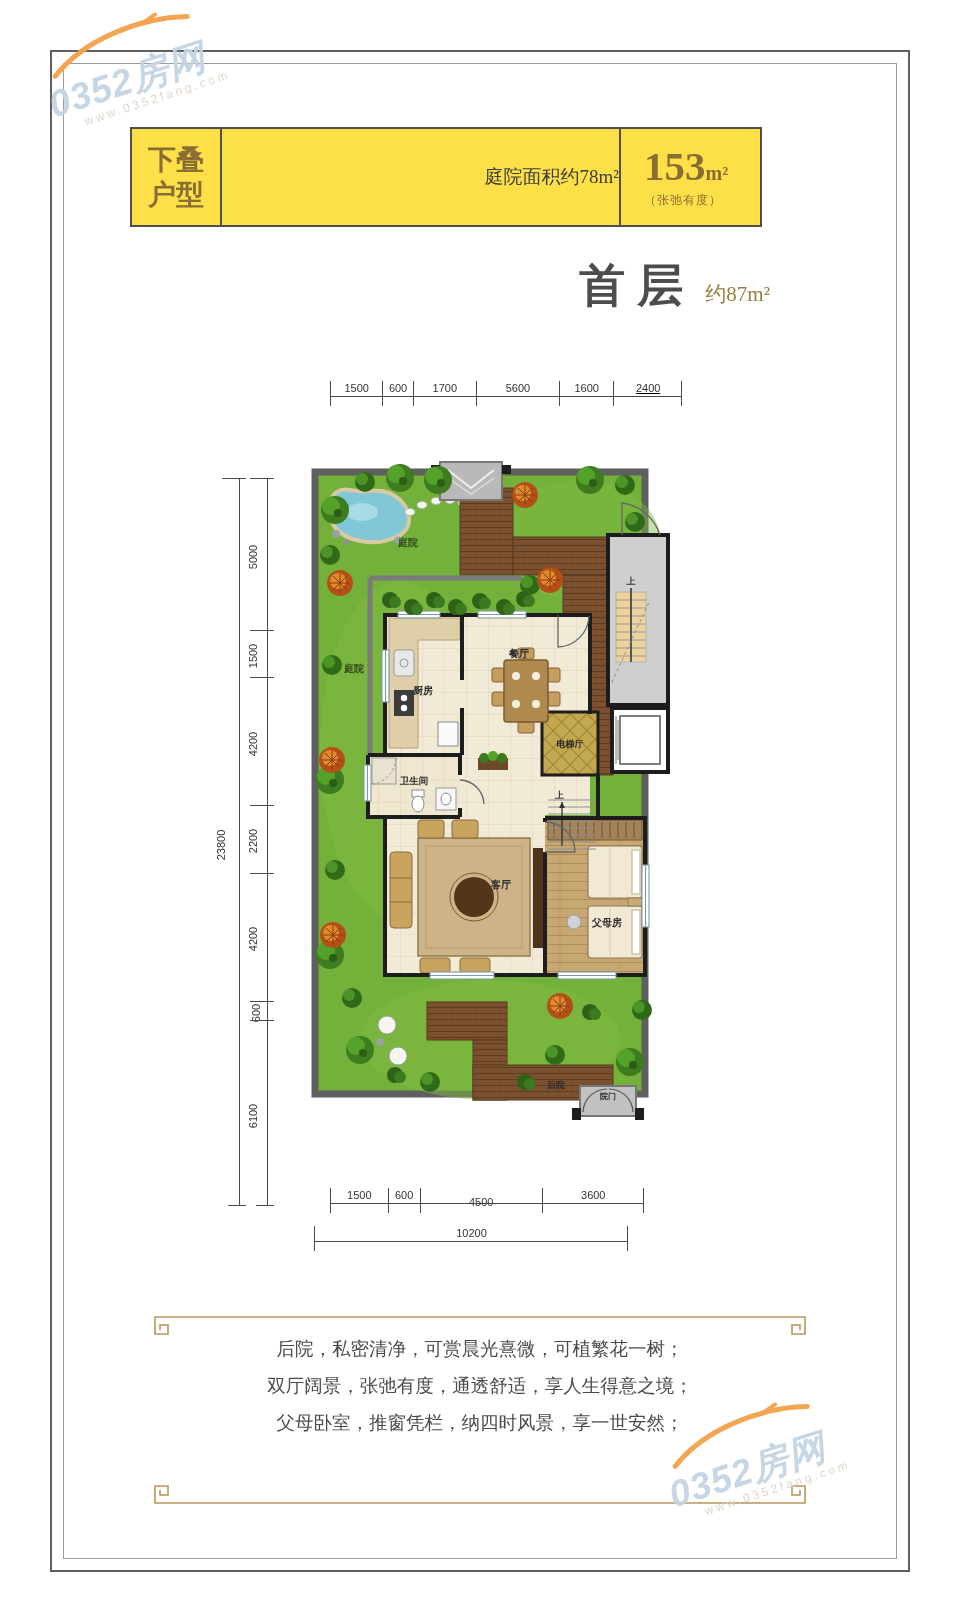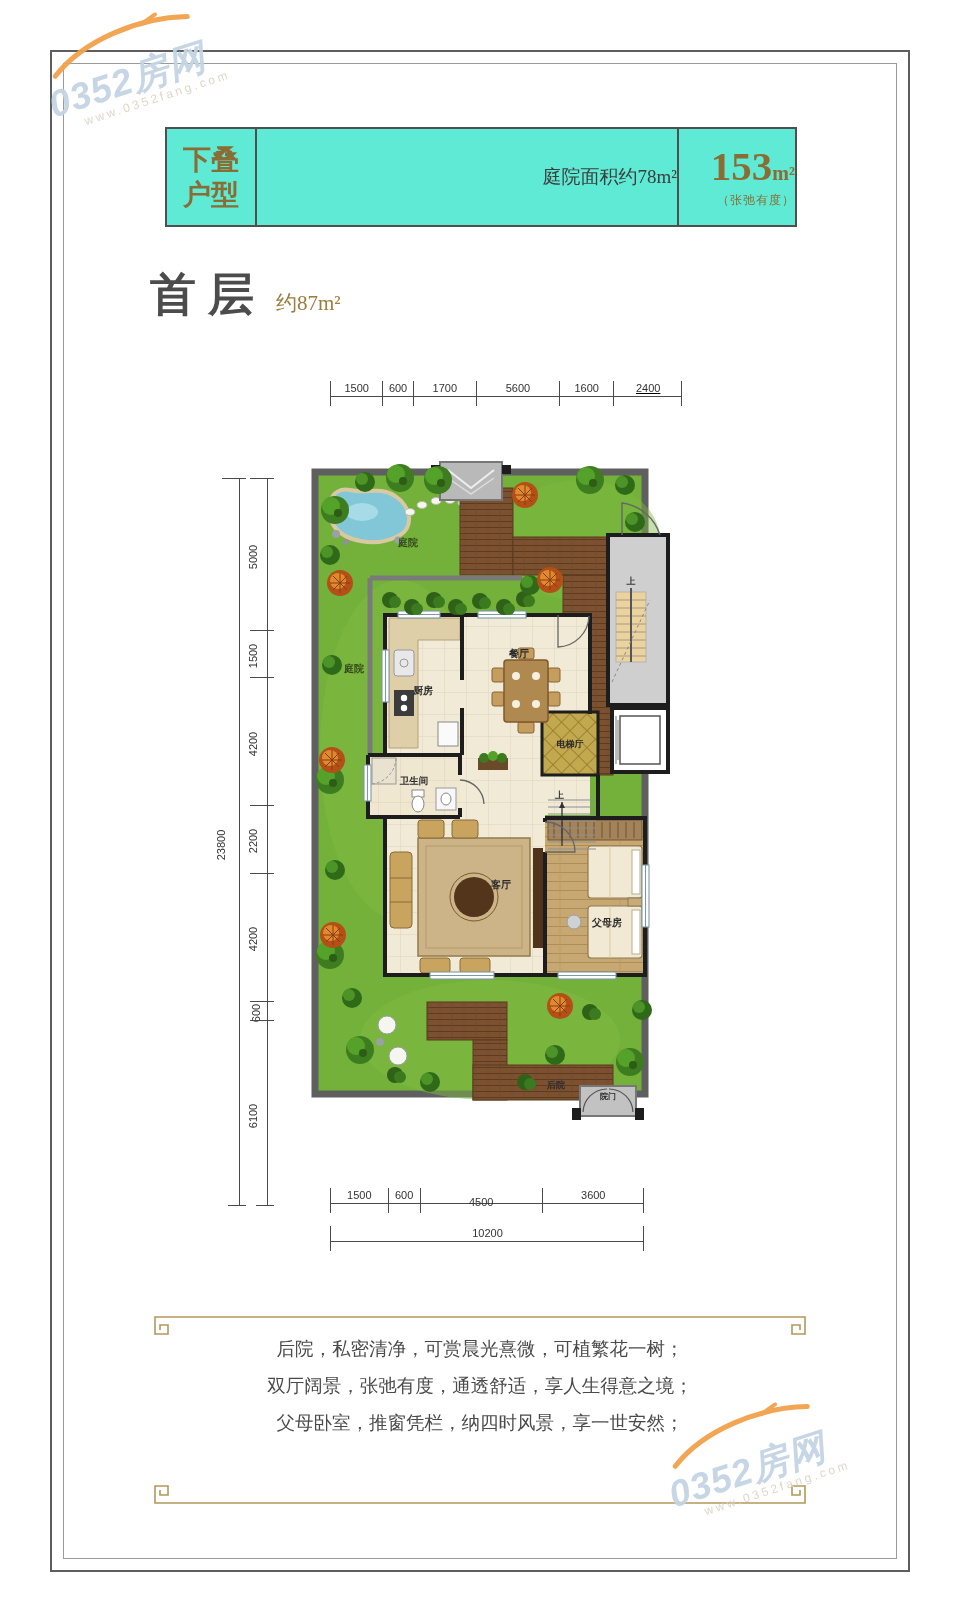--- a/index.html
+++ b/index.html
@@ -3,49 +3,49 @@
 <meta charset="utf-8">
 <style>
   html,body{margin:0;padding:0;background:#fff;}
   .canvas{position:relative;width:960px;height:1620px;background:#ffffff;overflow:hidden;
           font-family:"Liberation Serif","DejaVu Serif",serif;}
   
   .frame-outer{position:absolute;left:50px;top:50px;width:856px;height:1518px;border:2px solid #5e5e5e;}
   .frame-inner{position:absolute;left:63px;top:63px;width:832px;height:1494px;border:1px solid #9b9b9b;}
 
   
-  .hdr{position:absolute;left:130px;top:127px;width:628px;height:96px;border:2px solid #4f4f4f;display:flex;background:#5eead4;margin-left:35px;}
+  .hdr{position:absolute;left:130px;top:127px;width:628px;height:96px;border:2px solid #4f4f4f;display:flex;background:#fde047;}
   .hdr-tag{width:88px;border-right:2px solid #4f4f4f;display:flex;flex-direction:column;align-items:center;justify-content:center;
            color:#8a6d35;font-size:28px;font-weight:bold;line-height:1.25;}
   .hdr-mid{flex:1;display:flex;flex-direction:column;align-items:flex-end;justify-content:center;color:#3d3d3d;font-size:19px;line-height:1.95;}
-  .hdr-area{width:116px;border-left:2px solid #4f4f4f;display:flex;flex-direction:column;align-items:flex-end;justify-content:center;color:#8a6d35;}
+  .hdr-area{width:116px;border-left:2px solid #4f4f4f;display:flex;flex-direction:column;align-items:flex-start;justify-content:center;color:#8a6d35;padding-left:23px;}
   .hdr-area .num{font-size:41px;font-weight:bold;line-height:1;}
   .hdr-area .unit{font-size:20px;font-weight:bold;}
   .hdr-area .note{font-size:12px;margin-top:5px;letter-spacing:1px;}
 
   
-  .title{position:absolute;left:150px;top:264px;width:620px;text-align:left;white-space:nowrap;}
+  .title{position:absolute;left:150px;top:255px;width:620px;text-align:right;white-space:nowrap;}
   .title .floor{font-size:46px;color:#4c4c4c;letter-spacing:12px;font-weight:bold;}
   .title .area{font-size:21px;color:#9c7c3c;margin-left:6px;}
 
   
   .dimrow{position:absolute;display:flex;height:20px;font-family:"Liberation Sans","DejaVu Sans",sans-serif;}
   .dimrow::before{content:"";position:absolute;left:0;right:0;bottom:4px;border-top:1px solid #4a4a4a;}
   .dimrow::after{content:"";position:absolute;right:0;top:0;height:25px;border-left:1px solid #4a4a4a;}
   .hseg{position:relative;border-left:1px solid #4a4a4a;display:flex;justify-content:center;}
   .hseg::before{content:"";position:absolute;left:-1px;bottom:-5px;height:10px;border-left:1px solid #4a4a4a;}
   .dimlab{font-size:11px;color:#333;line-height:1;margin-top:2px;}
   .dimcol{position:absolute;display:flex;flex-direction:column;width:24px;font-family:"Liberation Sans","DejaVu Sans",sans-serif;}
   .dimcol::before{content:"";position:absolute;top:0;bottom:0;right:6px;border-left:1px solid #4a4a4a;}
   .dimcol::after{content:"";position:absolute;bottom:0;right:0;width:18px;border-top:1px solid #4a4a4a;}
   .vseg{position:relative;border-top:1px solid #4a4a4a;flex-basis:0;}
   .vseg .dimlab{position:absolute;right:9px;top:50%;transform:translateY(-50%) rotate(-90deg);white-space:nowrap;}
   #dim-top{left:330px;top:381px;width:352px;}
   #dim-bottom{left:330px;top:1188px;width:314px;}
-  #dim-bottom-total{left:330px;top:1226px;width:314px;}
+  #dim-bottom-total{left:314px;top:1226px;width:314px;}
   #dim-left{left:250px;top:478px;height:728px;}
   #dim-left-total{left:222px;top:478px;height:728px;}
 
   .plan{position:absolute;left:290px;top:450px;}
 
   
   .poem{position:absolute;left:140px;top:1331px;width:680px;text-align:center;color:#4a4a4a;font-size:18.5px;line-height:2.0;}
   .ornament{position:absolute;left:140px;top:1298px;}
 
   

